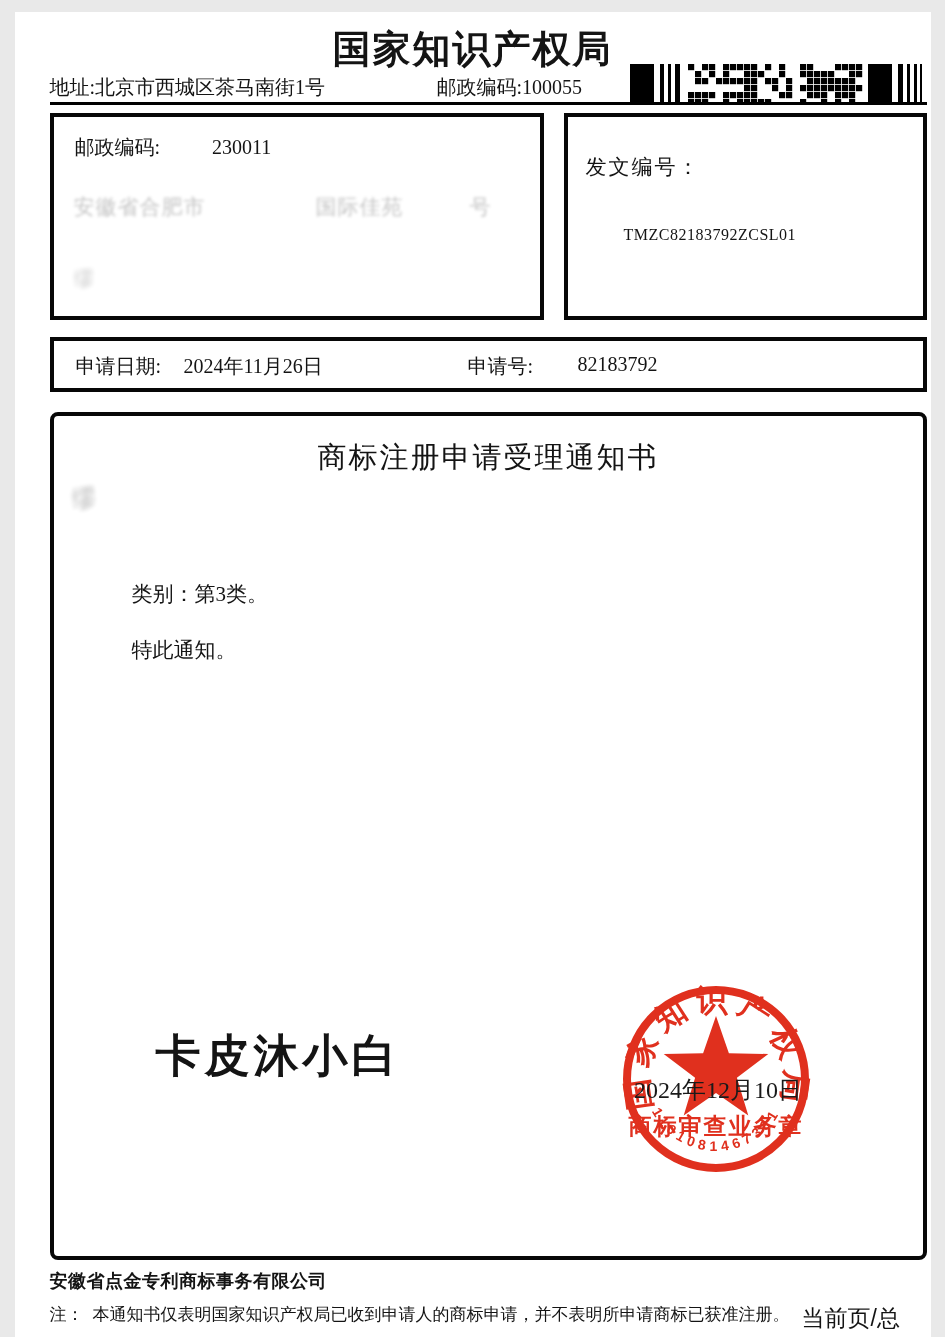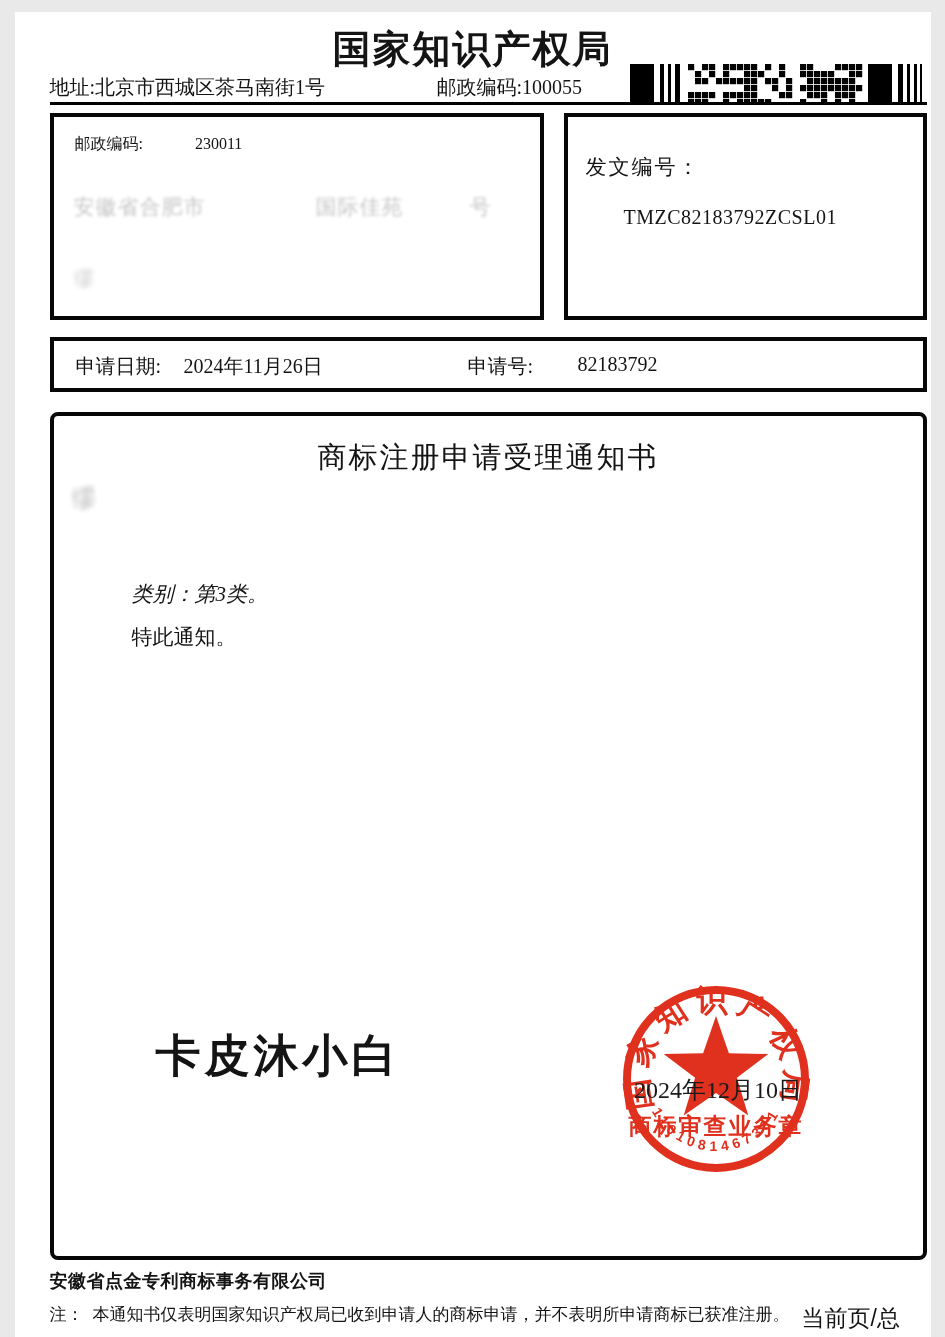--- a/index.html
+++ b/index.html
@@ -13,48 +13,48 @@
 
   .header-title{top:12px;left:0;width:100%;text-align:center;
     font-size:38px;font-weight:700;letter-spacing:2px;}
   .header-address{left:35px;top:62px;font-size:20px;}
   .header-postal{left:422px;top:62px;font-size:20px;}
   .barcode{left:615px;top:52px;}
   .header-rule{left:35px;top:90px;width:877px;height:3px;background:#000;}
 
   .box{border:4px solid #070707;background:#fff;}
   .recipient-box{left:35px;top:101px;width:486px;height:199px;}
-  .postal-line{position:absolute;left:21px;top:17px;font-size:16px;}
+  .postal-line{position:absolute;left:21px;top:17px;font-size:20px;}
   .postal-line .val{margin-left:52px;}
   .faded{color:#4a4a4a;filter:blur(1.6px);opacity:.33;}
   .recipient-address-faded{position:absolute;left:20px;top:76px;width:450px;
     font-size:21px;letter-spacing:1px;white-space:nowrap;}
   .recipient-name-faded{position:absolute;left:20px;top:148px;font-size:20px;
     filter:blur(2.2px);opacity:.22;transform:rotate(-4deg);}
 
   .dispatch-box{left:549px;top:101px;width:355px;height:199px;}
   .dispatch-label{position:absolute;left:18px;top:36px;font-size:21px;letter-spacing:2px;}
-  .dispatch-number{position:absolute;left:56px;top:89px;font-size:20px;letter-spacing:.5px;}
+  .dispatch-number{position:absolute;left:56px;top:109px;font-size:16px;letter-spacing:.5px;}
 
   .application-bar{left:35px;top:325px;width:869px;height:47px;}
   .application-bar span{position:absolute;top:12px;font-size:20px;white-space:nowrap;text-align:center;}
   .app-date-label{left:22px;}
   .app-date-value{left:130px;}
   .app-num-label{left:414px;}
   .app-num-value{left:524px;}
 
   .notice-box{left:35px;top:400px;width:869px;height:840px;border-radius:8px;}
   .notice-title{position:absolute;top:22px;left:0;width:100%;text-align:center;
     font-size:29px;letter-spacing:2px;}
   .applicant-faded{position:absolute;left:18px;top:66px;font-size:24px;
     filter:blur(2px);opacity:.3;transform:rotate(-6deg);}
   .para{position:absolute;left:78px;font-size:21px;white-space:nowrap;}
   .para1{top:121px;}
-  .para2{top:164px;font-style:italic;}
-  .para3{top:207px;}
+  .para2{top:164px;}
+  .para3{top:220px;}
   .trademark{position:absolute;left:102px;top:615px;font-size:45px;font-weight:700;
     letter-spacing:4px;line-height:1.1;}
 
   .seal{position:absolute;left:562px;top:563px;width:200px;height:200px;}
 
   .agent-name{left:35px;top:1257px;font-size:18px;font-weight:700;letter-spacing:.5px;}
   .footer-note-label{left:35px;top:1291px;font-size:17px;}
   .footer-note-text{left:78px;top:1291px;font-size:17px;white-space:nowrap;}
   .page-indicator{left:787px;top:1291px;font-size:23px;}
 </style>

